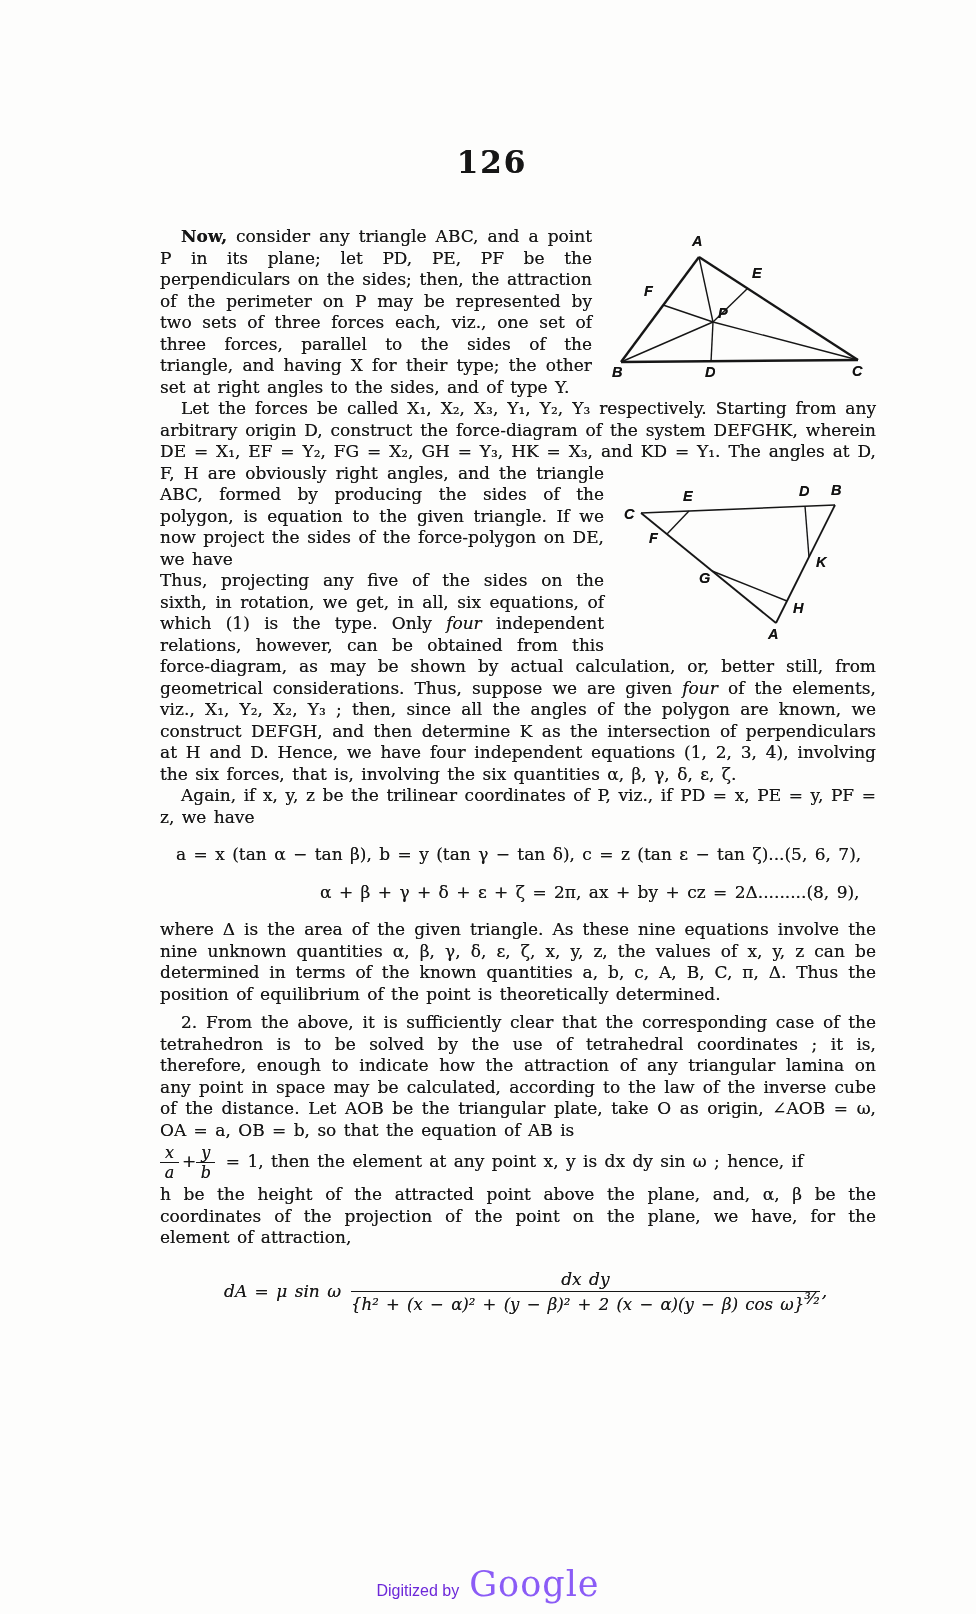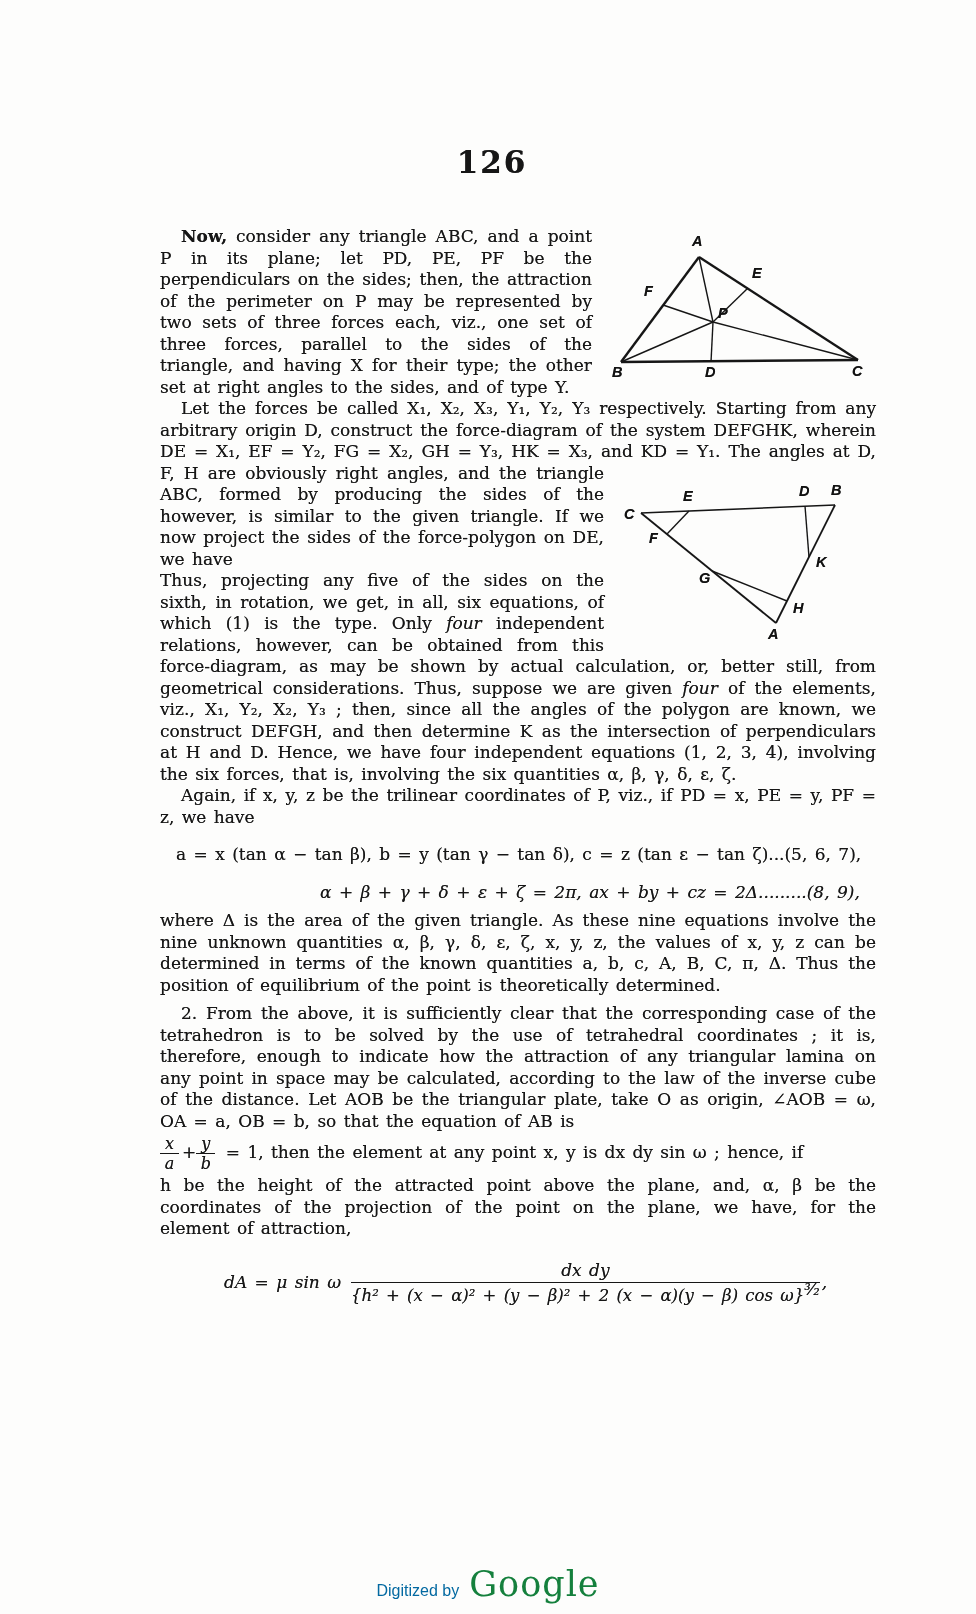--- a/index.html
+++ b/index.html
@@ -43,21 +43,21 @@
   .figlabel{
     font-family:"Liberation Sans","DejaVu Sans",sans-serif;
     font-weight:bold;font-style:italic;
     font-size:14.5px;fill:#111;
   }
   
   .eq1{margin:2px 0 1px 0;font-style:italic;}
   .eq1 .l2{margin-left:150px;}
   
   .eq567{margin:16px;white-space:nowrap;}
-  .eq89{margin:0 0 7px 160px;font-style:italic;white-space:nowrap;}
+  .eq89{margin:0 0 16px 160px;white-space:nowrap;}
   
   .fracline{margin:3px 0 3px 0;text-align:left;}
   .sfrac{
     display:inline-block;vertical-align:middle;
     text-align:center;font-style:italic;
     margin-right:3px;
   }
   .sfrac .fnum{display:block;border-bottom:1.4px solid #161616;padding:0 5px 1px 5px;line-height:17px;font-size:16px;}
   .sfrac .fden{display:block;padding-top:1px;line-height:17px;font-size:16px;}
   .fracline .mid{font-style:normal;}
@@ -75,25 +75,25 @@
   .eqA .tail{margin-left:2px;}
   
   .watermark{
     position:absolute;left:0;right:0;top:1540px;
     display:flex;justify-content:center;align-items:baseline;
     gap:10px;color:#c3c3c3;
     text-shadow:none;
   }
   .wm-prefix{
     font-family:"Liberation Sans","DejaVu Sans",sans-serif;
-    font-size:16px;color:#0369a1;margin-top:40px;
+    font-size:16px;color:#6d28d9;margin-top:40px;
   }
   .wm-brand{
     font-family:"DejaVu Serif","Liberation Serif",serif;
-    font-size:35px;color:#15803d;letter-spacing:1px;
+    font-size:35px;color:#8b5cf6;letter-spacing:1px;
   }
   .clear{clear:both;}
 </style>
 </head>
 <body>
 
 <div class="page">
 
   <div class="page-number">126</div>
 
@@ -140,21 +140,21 @@
         <text class="figlabel" x="67" y="36">E</text>
         <text class="figlabel" x="183" y="31">D</text>
         <text class="figlabel" x="215" y="30">B</text>
         <text class="figlabel" x="33" y="78">F</text>
         <text class="figlabel" x="83" y="118">G</text>
         <text class="figlabel" x="200" y="102">K</text>
         <text class="figlabel" x="177" y="148">H</text>
         <text class="figlabel" x="152" y="174">A</text>
       </svg>
         </span>
-      <span>the triangle ABC, formed by producing the sides of the however, is similar to the given triangle.  If we now project the sides of the force-polygon on DE, we have</span>
+      <span>the triangle ABC, formed by producing the sides of the polygon, is equation to the given triangle.  If we now project the sides of the force-polygon on DE, we have</span>
     </p>
 
 
     <p class="para"><span>Thus, projecting any five of the sides on the sixth, in rotation, we get, in all, six equations, of which (1) is the type.  Only </span><span class="it">four</span><span> independent relations, however, can be obtained from this force-diagram, as may be shown by actual calculation, or, better still, from geometrical considerations.  Thus, suppose we are given </span><span class="it">four</span><span> of the elements, viz., X₁, Y₂, X₂, Y₃ ; then, since all the angles of the polygon are known, we construct DEFGH, and then determine K as the intersection of perpendiculars at H and D.  Hence, we have four independent equations (1, 2, 3, 4), involving the six forces, that is, involving the six quantities α, β, γ, δ, ε, ζ.</span></p>
 
     <p class="para indent">Again, if x, y, z be the trilinear coordinates of P, viz., if PD = x, PE = y,  PF = z,  we have</p>
 
     <div class="eq567">a = x (tan α − tan β),  b = y (tan γ − tan δ), c = z (tan ε − tan ζ)...(5, 6, 7),</div>
 
 

